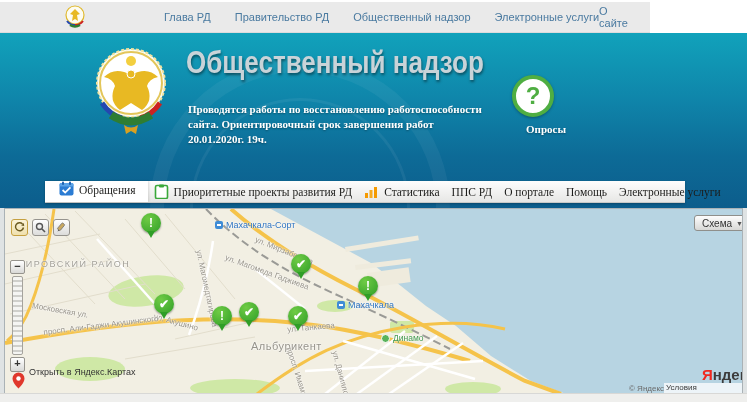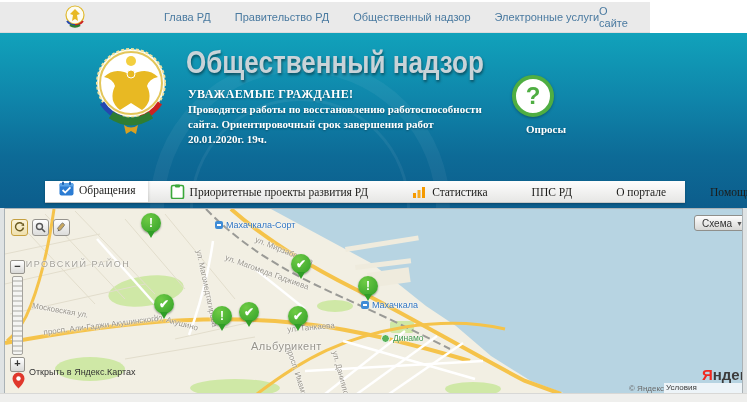--- a/index.html
+++ b/index.html
@@ -45,21 +45,21 @@
   .qmark { font-size:24px; font-weight:bold; line-height:1; }
   .hdr-btn-label { margin-top:6px; font-family:"Liberation Serif", serif; font-size:11px; font-weight:bold;
                    color:#ffffff; text-align:right; line-height:1.15; width:66px;
                    text-shadow:0 1px 2px rgba(0,0,0,.35); }
 
   
   .nav2 { position:absolute; left:45px; top:181px; width:640px; height:22px;
           background:linear-gradient(180deg,#fdfdfd,#e7e7e5);
           border-bottom:1px solid #c9c9c7; box-shadow:0 1px 2px rgba(0,0,0,.25);
           display:flex; align-items:center; font-family:"Liberation Serif", serif; }
-  .nav-item { display:flex; align-items:center; gap:5px; padding:0 22px; height:100%;
+  .nav-item { display:flex; align-items:center; gap:5px; padding:0 6px; height:100%;
               font-size:11.5px; color:#1d1d1b; cursor:pointer; white-space:nowrap; }
   .nav-item.active { background:#ffffff; box-shadow:1px 0 2px rgba(0,0,0,.12); padding:0 12px 6px 14px;align-items:flex-end; }
   .nav-ic { width:15px; height:15px; flex:0 0 auto; }
 
   
   .map-wrap { position:absolute; left:0; top:208px; width:747px; height:185px; background:#dfe3e4; }
   .map { position:absolute; left:4px; top:0; width:739px; height:185px; background:#f2efe3;
          border:1px solid #aab2b6; border-bottom:none; overflow:hidden; cursor:grab; }
   .map-svg { position:absolute; left:0; top:0; z-index:0; }
 
@@ -148,21 +148,20 @@
     <circle cx="37" cy="16" r="5" fill="#f3cf3f"></circle>
     <path d="M37,30 q-16,-9 -27,2 q9,2 11,9 q-7,15 5,24 l11,-7 l11,7 q12,-9 5,-24 q2,-7 11,-9 q-11,-11 -27,-2 z" fill="#e8b923"></path>
     <circle cx="37" cy="29" r="4" fill="#e8b923" stroke="#fff" stroke-width="1"></circle>
     <path d="M8,58 q8,12 20,15" stroke="#2448b0" stroke-width="5" fill="none"></path>
     <path d="M66,58 q-8,12 -20,15" stroke="#cc2222" stroke-width="5" fill="none"></path>
     <path d="M17,70 q20,13 40,0" stroke="#2e7d32" stroke-width="8" fill="none"></path>
     <path d="M30,80 q7,5 14,0 l-2,9 -5,-3 -5,3 z" fill="#d8a021"></path>
   </svg>
 
   <div class="header-title">Общественный надзор</div>
-  <div class="header-greeting">УВАЖАЕМЫЕ ГРАЖДАНЕ!</div>
   <div class="header-notice">Проводятся работы по восстановлению работоспособности сайта. Ориентировочный срок завершения работ 20.01.2020г. 19ч.</div>
 
   <div class="hdr-btns">
     <div class="hdr-btn">
       <div class="circle-btn green">
         <span class="qmark">?</span>
       </div>
       <div class="hdr-btn-label">Опросы</div>
     </div>
   </div>
@@ -320,21 +319,21 @@
         <span>✔</span>
       </div>
       <div class="marker" style="left: 283px; top: 97px;">
         <span>✔</span>
       </div>
       <div class="map-label lbl-district" style="left: 14px; top: 50px;"><span>КИРОВСКИЙ РАЙОН</span></div>
       <div class="map-label lbl-station" style="left: 210px; top: 11px;">
         <span class="station-ic"></span>
         <span>Махачкала-Сорт</span>
       </div>
-      <div class="map-label lbl-station" style="left: 356px; top: 91px;">
+      <div class="map-label lbl-station" style="left: 332px; top: 91px;">
         <span class="station-ic"></span>
         <span>Махачкала</span>
       </div>
       <div class="map-label lbl-locality" style="left: 246px; top: 131px;"><span>Альбурикент</span></div>
       <div class="map-label lbl-poi" style="left: 376px; top: 124px;">
         <span class="poi-ic"></span>
         <span>Динамо</span>
       </div>
       <div class="map-label lbl-street" style="left: 222px; top: 44px; transform: rotate(20deg); transform-origin: 0px 0px;"><span>ул. Магомеда Гаджиева</span></div>
       <div class="map-label lbl-street" style="left: 252px; top: 26px; transform: rotate(22deg); transform-origin: 0px 0px;"><span>ул. Мирзабекова</span></div>

